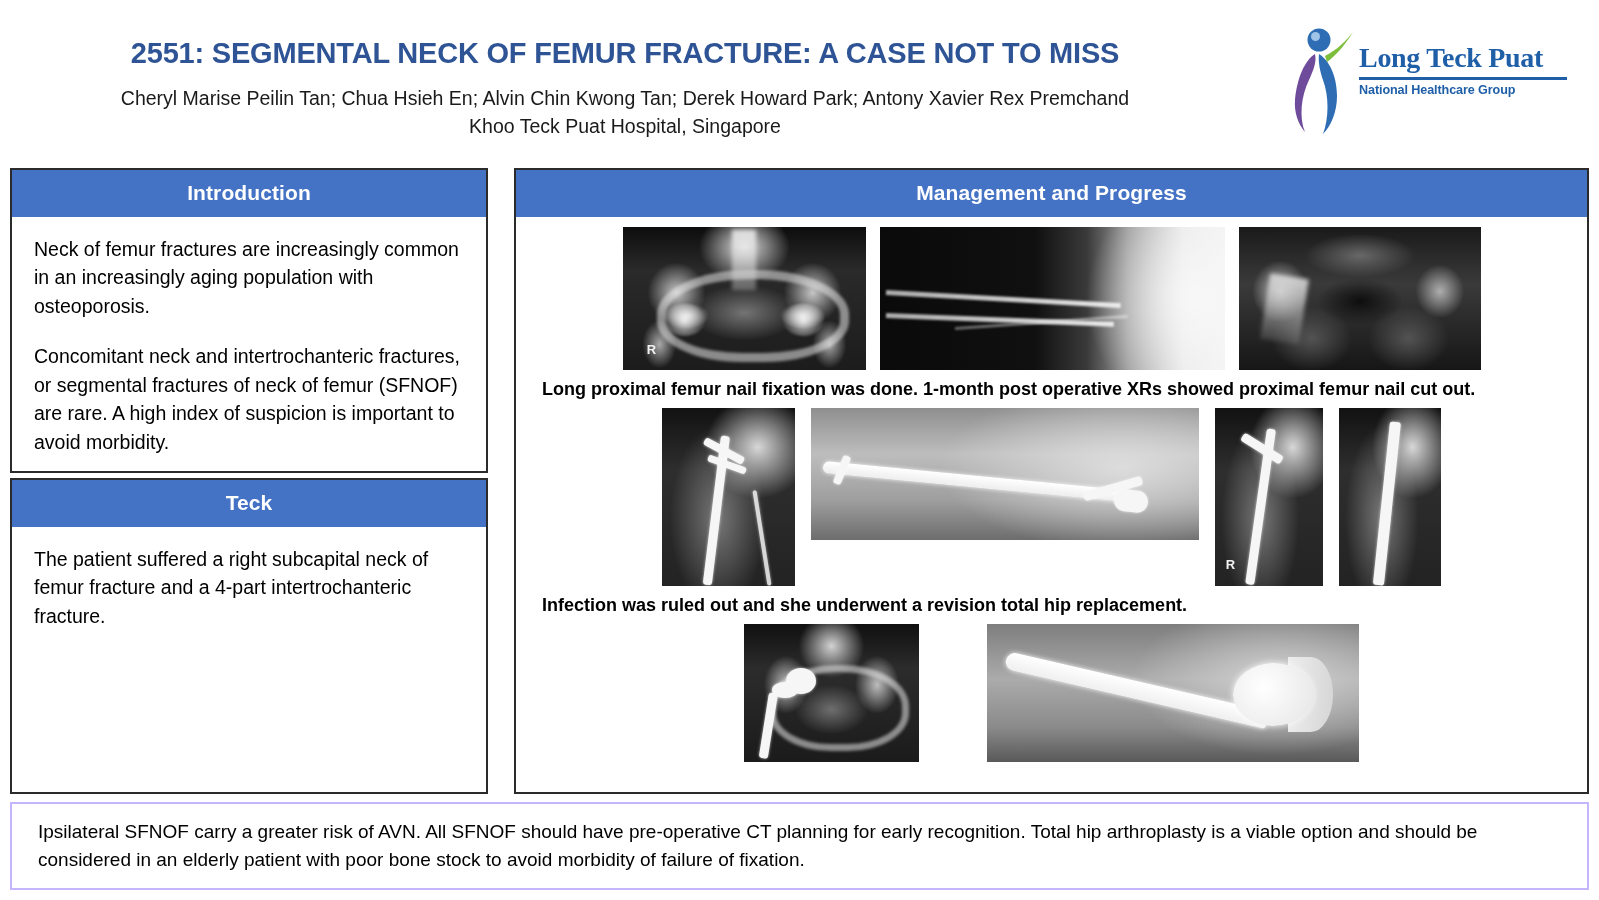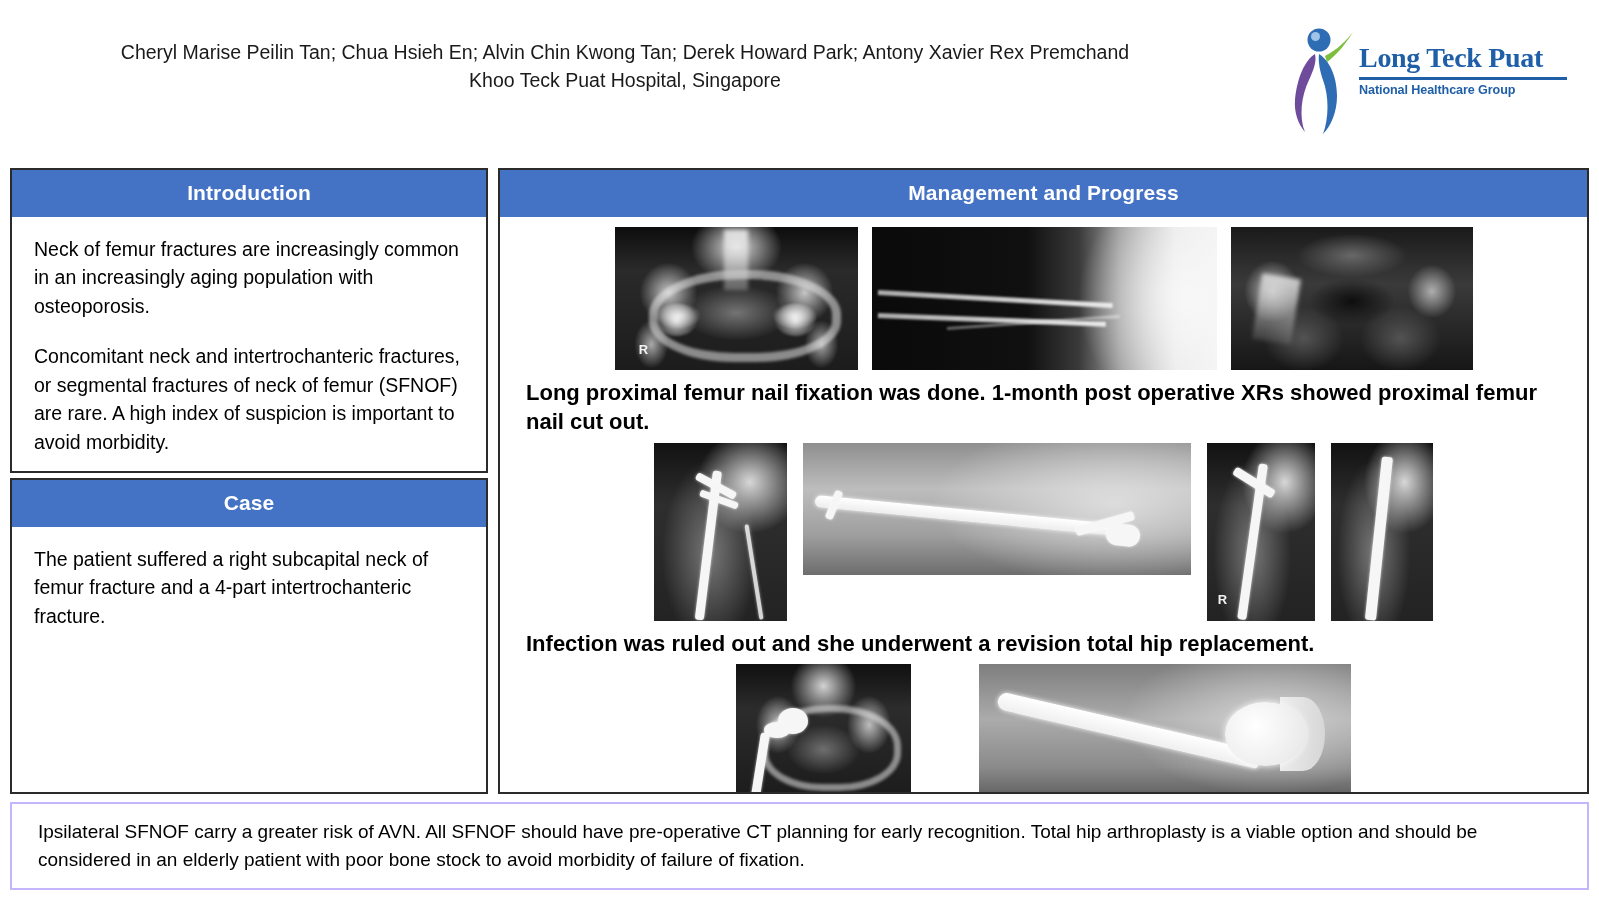--- a/index.html
+++ b/index.html
@@ -130,35 +130,35 @@
   }
   .panel-body p {
     margin: 0 0 22px 0;
   }
   .panel-body p:last-child { margin-bottom: 0; }
 
   #panel-intro { height: 305px; }
   #panel-case  { flex: 1; }
 
   
-  #panel-management { height: 100%; }
+  #panel-management { height: 100%; margin-left: 16px; }
   .mgmt-body {
     padding: 10px 12px 6px 12px;
     display: flex;
     flex-direction: column;
     gap: 0px;
   }
   .img-row {
     display: flex;
     align-items: flex-start;
     justify-content: center;
     gap: 14px;
   }
   .caption {
-    font-size: 22px;
+    font-size: 18px;
     font-weight: bold;
     line-height: 1.33;
     padding: 8px 10px 6px 14px;
     text-align: left;
   }
 
   
   .xray {
     position: relative;
     overflow: hidden;
@@ -343,20 +343,21 @@
     padding: 14px 22px 10px 26px;
     font-size: 19px;
     line-height: 1.48;
   }
 </style>
 </head>
 <body>
 
 <div class="header">
   <div class="header-text">
+    <div class="poster-title">2551: SEGMENTAL NECK OF FEMUR FRACTURE: A CASE NOT TO MISS</div>
     <div class="author-line">Cheryl Marise Peilin Tan; Chua Hsieh En; Alvin Chin Kwong Tan; Derek Howard Park; Antony Xavier Rex Premchand</div>
     <div class="author-line">Khoo Teck Puat Hospital, Singapore</div>
   </div>
 
   <div class="logo-block">
     <div class="logo-mark">
       <svg viewBox="0 0 72 112" width="72" height="112" aria-hidden="true">
         <circle cx="34" cy="14" r="11.5" fill="#2E6DB4"></circle>
         <circle cx="30.5" cy="10.5" r="4.5" fill="#9fc4e8"></circle>
         <path d="M30 28 C20 34, 12 52, 10 74 C9 86, 13 98, 20 106 C14 92, 16 70, 24 54 C28 45, 32 36, 30 28 Z" fill="#6F4B9B"></path>
@@ -378,21 +379,21 @@
 
     <div class="panel" id="panel-intro">
       <div class="panel-header">Introduction</div>
       <div class="panel-body">
         <p>Neck of femur fractures are increasingly common in an increasingly aging population with osteoporosis.</p>
         <p>Concomitant neck and intertrochanteric fractures, or segmental fractures of neck of femur (SFNOF) are rare. A high index of suspicion is important to avoid morbidity.</p>
       </div>
     </div>
 
     <div class="panel" id="panel-case">
-      <div class="panel-header">Case</div>
+      <div class="panel-header">Teck</div>
       <div class="panel-body">
         <p>The patient suffered a right subcapital neck of femur fracture and a 4-part intertrochanteric fracture.</p>
       </div>
     </div>
 
   </div>
 
   <div class="right-col">
     <div class="panel" id="panel-management">
       <div class="panel-header">Management and Progress</div>

